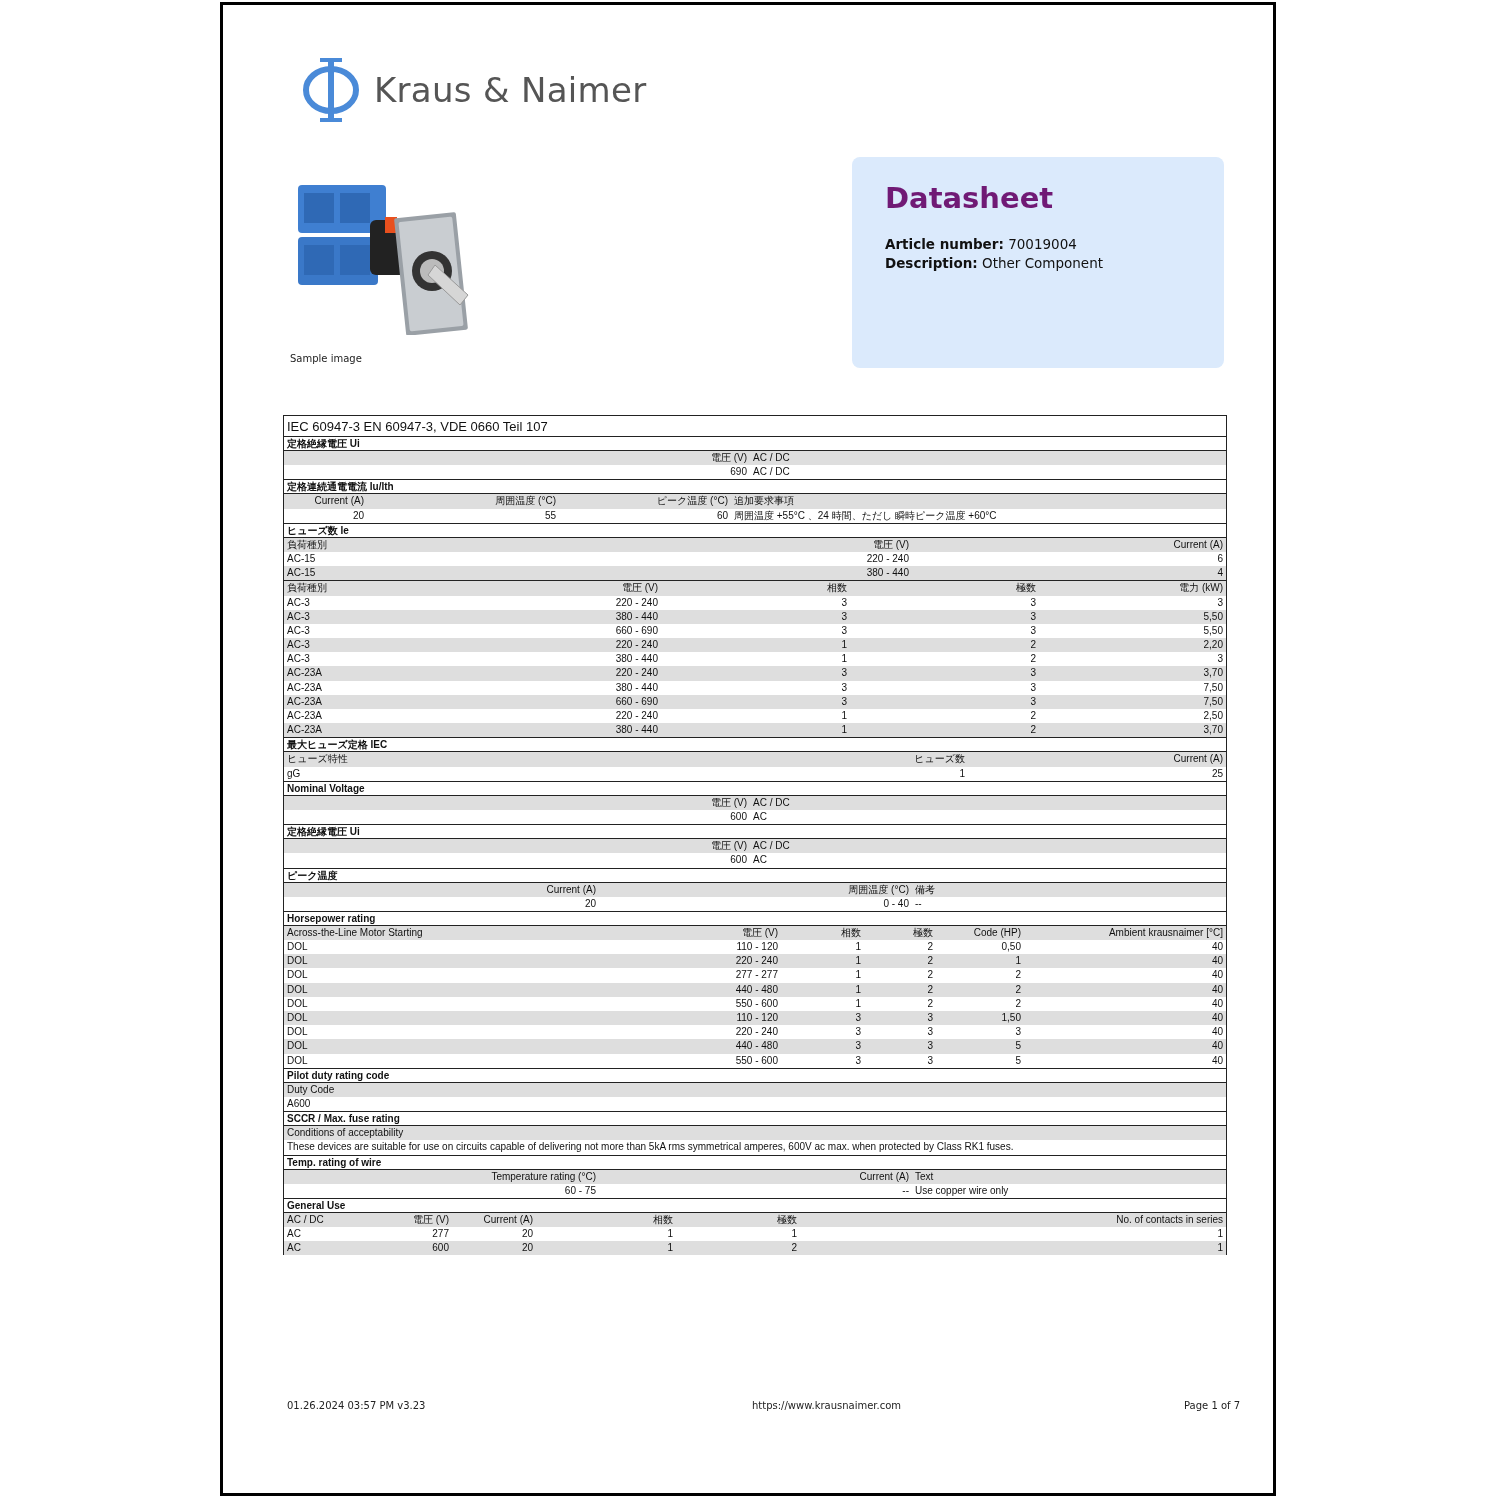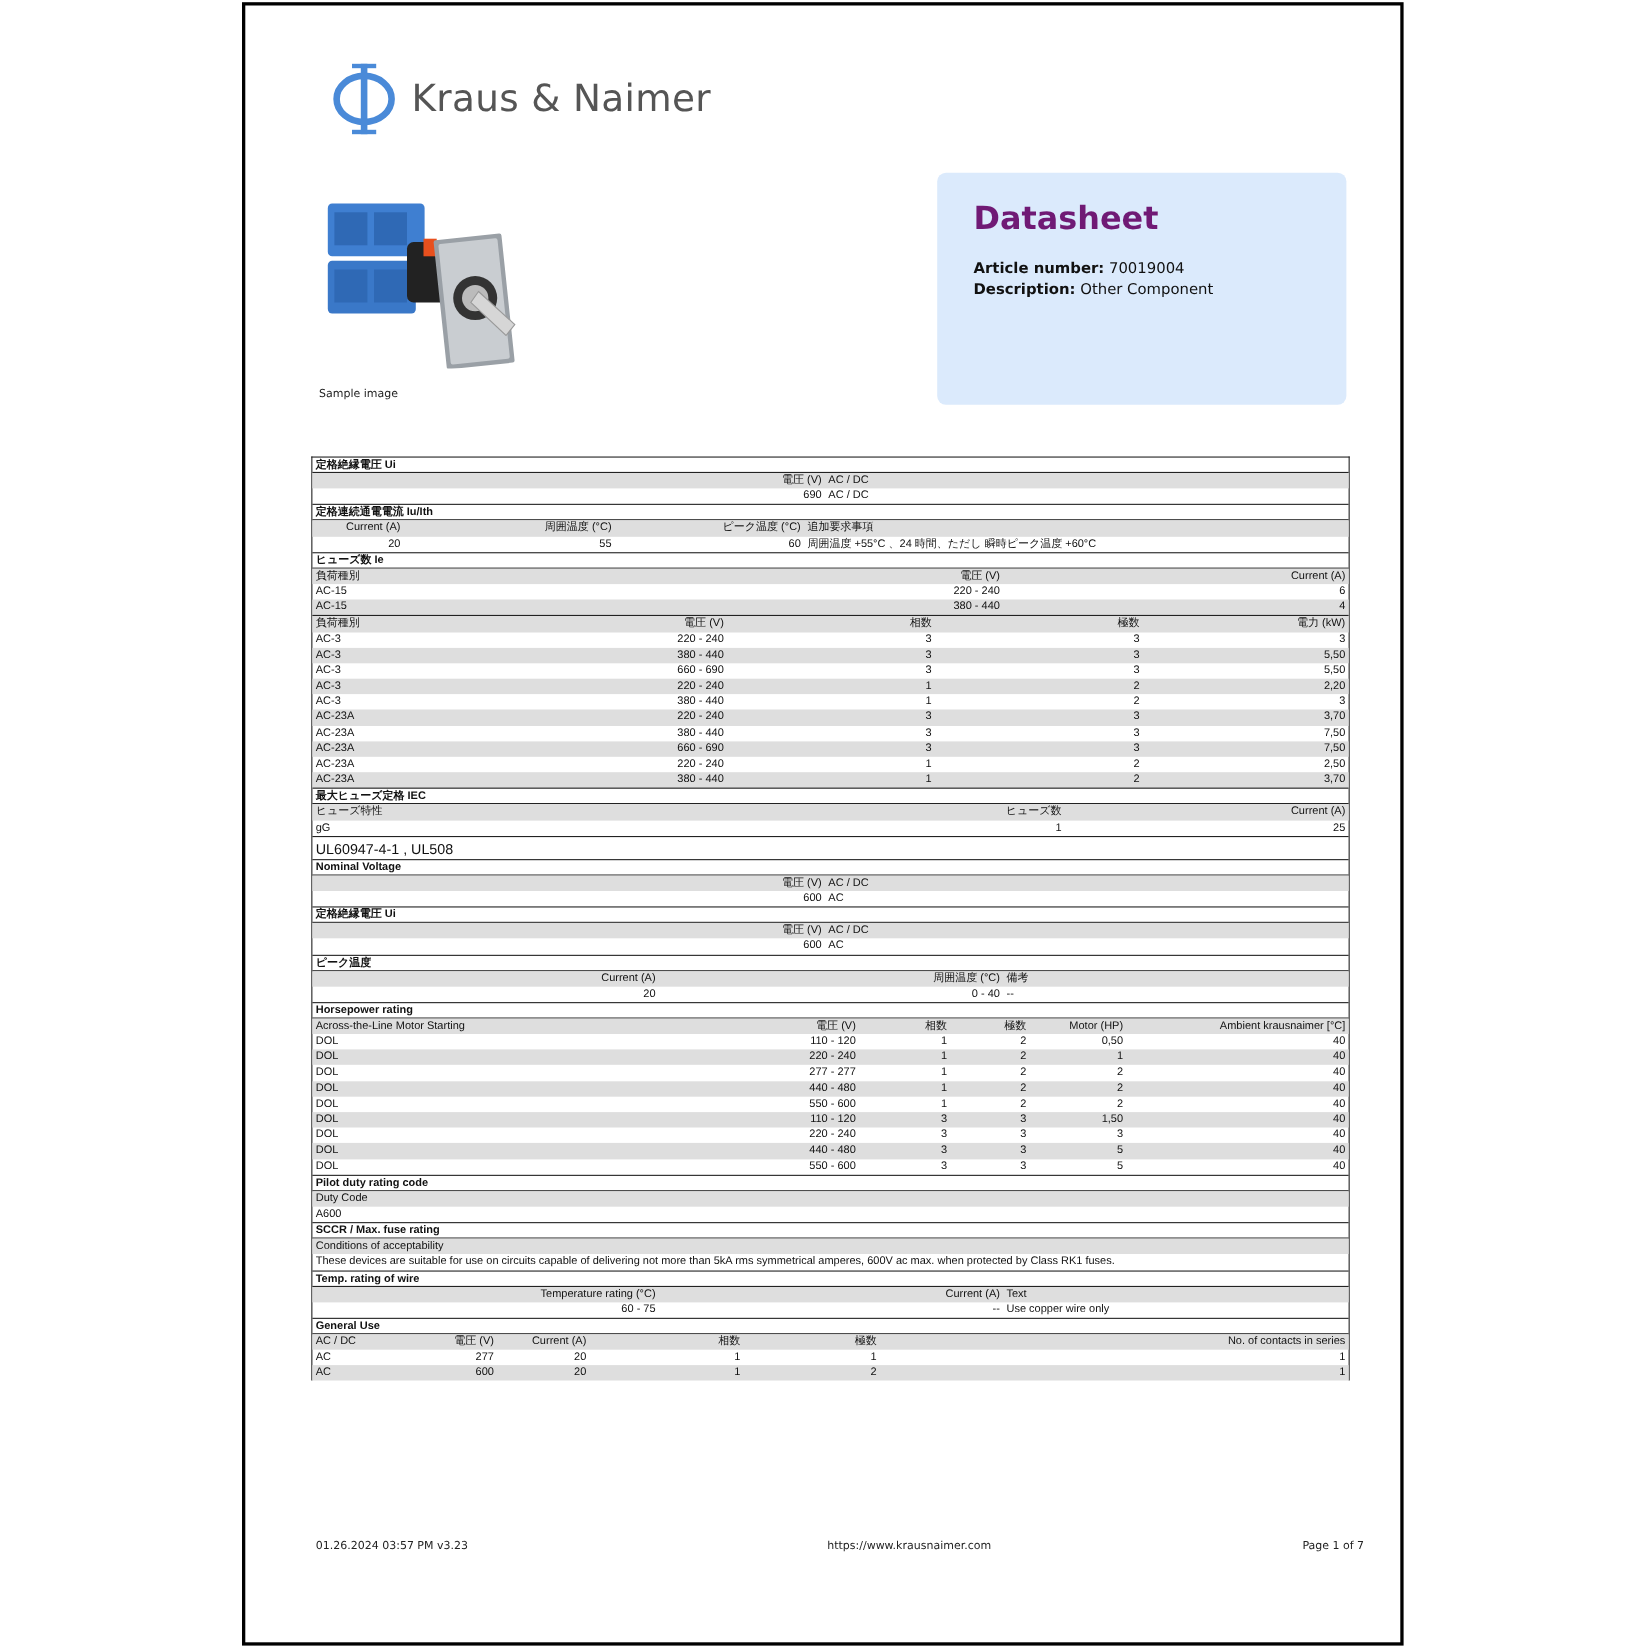--- a/index.html
+++ b/index.html
@@ -65,20 +65,21 @@
     <span>70019004</span>
   </div>
   <div class="ds-line">
     <b>Description:</b>
     <span>Other Component</span>
   </div>
 </div>
 
 <div class="spec">
 
+  <div class="std">IEC 60947-3 EN 60947-3, VDE 0660 Teil 107</div>
 
   <div class="sec">定格絶縁電圧 Ui</div>
   <div class="row g">
     <div class="c r" style="width:466px">電圧 (V)</div>
     <div class="c l" style="width:476px">AC / DC</div>
   </div>
   <div class="row last">
     <div class="c r" style="width:466px">690</div>
     <div class="c l" style="width:476px">AC / DC</div>
   </div>
@@ -199,21 +200,20 @@
     <div class="c l" style="width:200px">ヒューズ特性</div>
     <div class="c r" style="width:484px">ヒューズ数</div>
     <div class="c r" style="width:258px">Current (A)</div>
   </div>
   <div class="row last">
     <div class="c l" style="width:200px">gG</div>
     <div class="c r" style="width:484px">1</div>
     <div class="c r" style="width:258px">25</div>
   </div>
 
-  <div class="std">UL60947-4-1 , UL508</div>
 
   <div class="sec">Nominal Voltage</div>
   <div class="row g">
     <div class="c r" style="width:466px">電圧 (V)</div>
     <div class="c l" style="width:476px">AC / DC</div>
   </div>
   <div class="row last">
     <div class="c r" style="width:466px">600</div>
     <div class="c l" style="width:476px">AC</div>
   </div>
@@ -239,21 +239,21 @@
     <div class="c r" style="width:313px">0 - 40</div>
     <div class="c l" style="width:314px">--</div>
   </div>
 
   <div class="sec">Horsepower rating</div>
   <div class="row g">
     <div class="c l" style="width:400px">Across-the-Line Motor Starting</div>
     <div class="c r" style="width:97px">電圧 (V)</div>
     <div class="c r" style="width:83px">相数</div>
     <div class="c r" style="width:72px">極数</div>
-    <div class="c r" style="width:88px">Motor (HP)</div>
+    <div class="c r" style="width:88px">Code (HP)</div>
     <div class="c r" style="width:202px">Ambient krausnaimer [°C]</div>
   </div>
   <div id="hp-rows">
       <div class="row">
         <div class="c l" style="width: 400px;">DOL</div>
         <div class="c r" style="width: 97px;">110 - 120</div>
         <div class="c r" style="width: 83px;">1</div>
         <div class="c r" style="width: 72px;">2</div>
         <div class="c r" style="width: 88px;">0,50</div>
         <div class="c r" style="width: 202px;">40</div>

